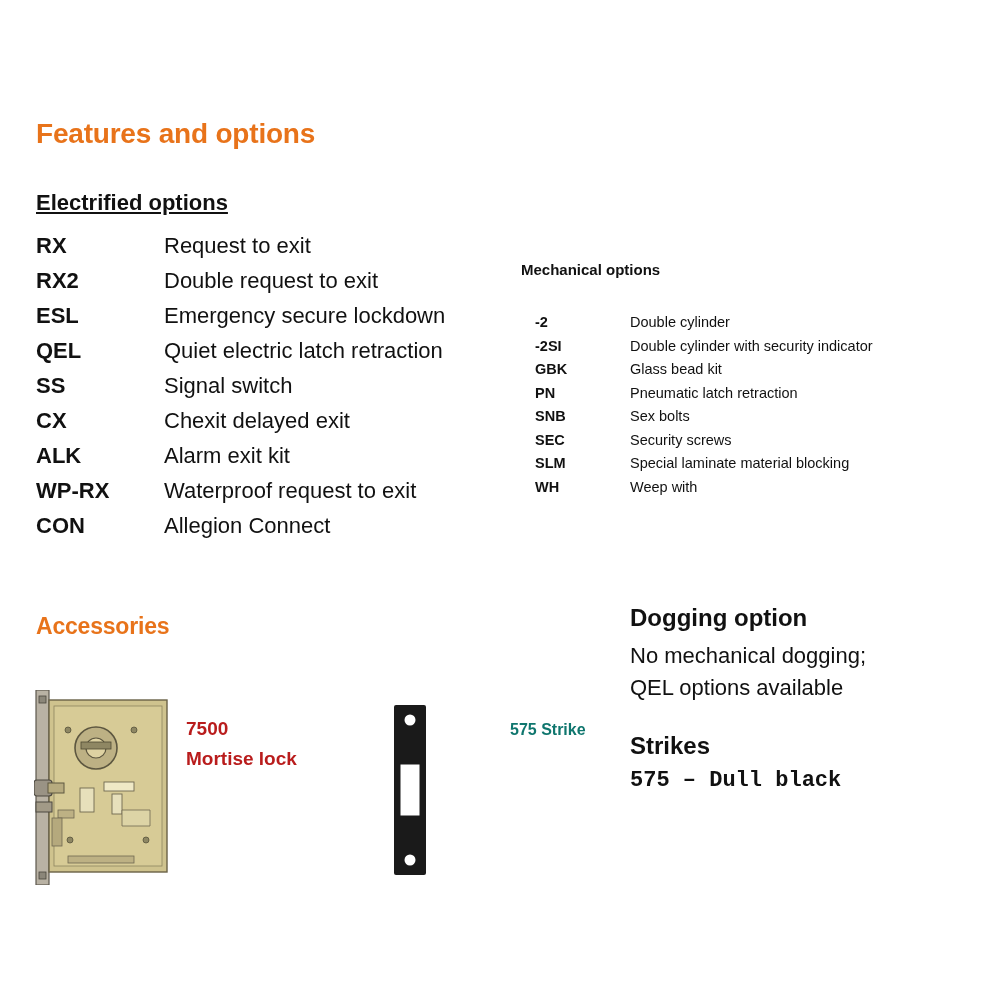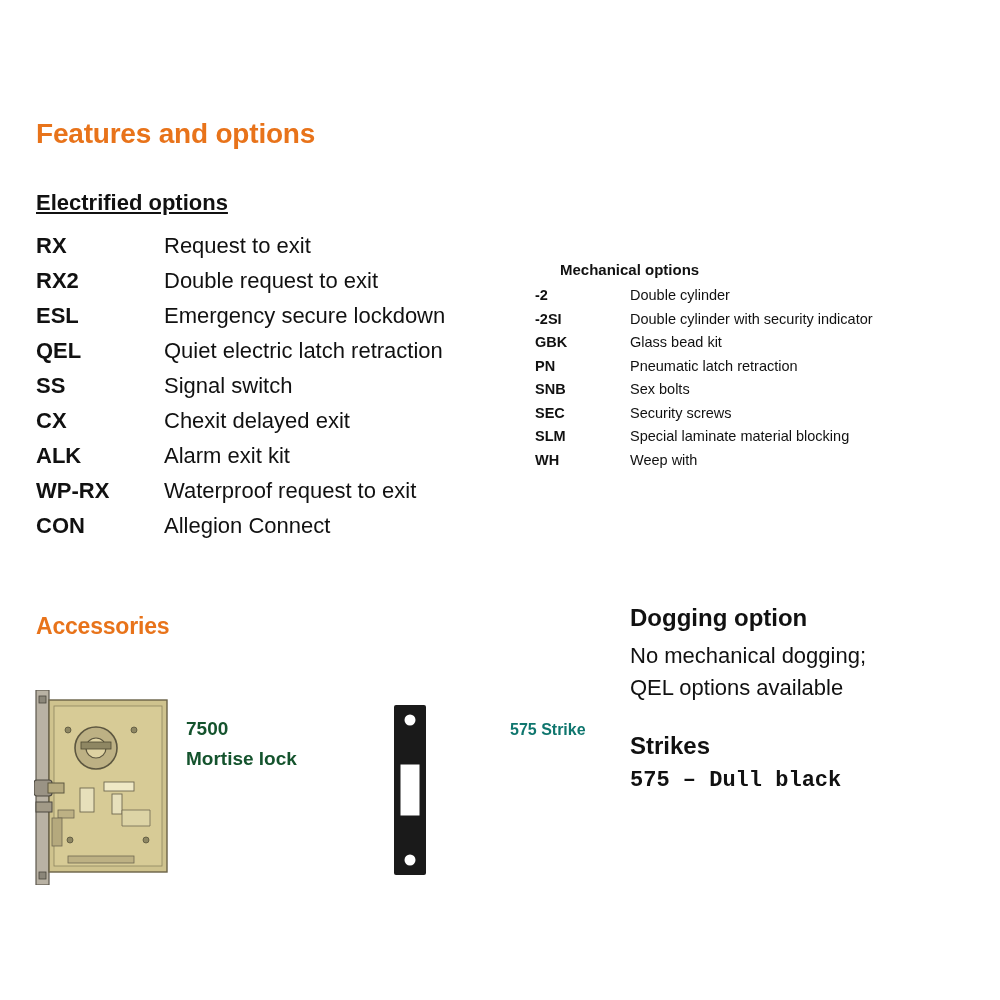--- a/index.html
+++ b/index.html
@@ -40,21 +40,21 @@
     color: #111;
   }
   #electrified-title { left: 36px; top: 190px; text-decoration: underline; }
 
   .sub-title-small {
     position: absolute;
     font-weight: bold;
     font-size: 15px;
     color: #111;
   }
-  #mechanical-title { left: 560px; top: 261px; }
+  #mechanical-title { left: 521px; top: 261px; }
 
   
   .opt-list {
     position: absolute;
   }
   .opt-row {
     display: flex;
     align-items: baseline;
   }
 
@@ -79,20 +79,21 @@
   #mechanical-list .opt-code {
     width: 95px;
     font-weight: bold;
     font-size: 14.5px;
     color: #111;
     flex: 0 0 95px;
   }
   #mechanical-list .opt-desc {
     font-size: 14.5px;
     color: #111;
+    margin-top: 27px;
   }
 
   
   .right-col { position: absolute; left: 630px; top: 604px; width: 360px; }
   .right-head {
     font-weight: bold;
     font-size: 24px;
     color: #111;
     margin: 0 0 8px 0;
   }
@@ -112,21 +113,21 @@
     width: 140px;
     height: 195px;
   }
   .mortise-caption {
     position: absolute;
     left: 186px;
     top: 714px;
     font-weight: bold;
     font-size: 19px;
     line-height: 30px;
-    color: #14532d;
+    color: #b91c1c;
   }
 
   .strike-wrap {
     position: absolute;
     left: 393px;
     top: 704px;
     width: 34px;
     height: 172px;
   }
   .strike-caption {

